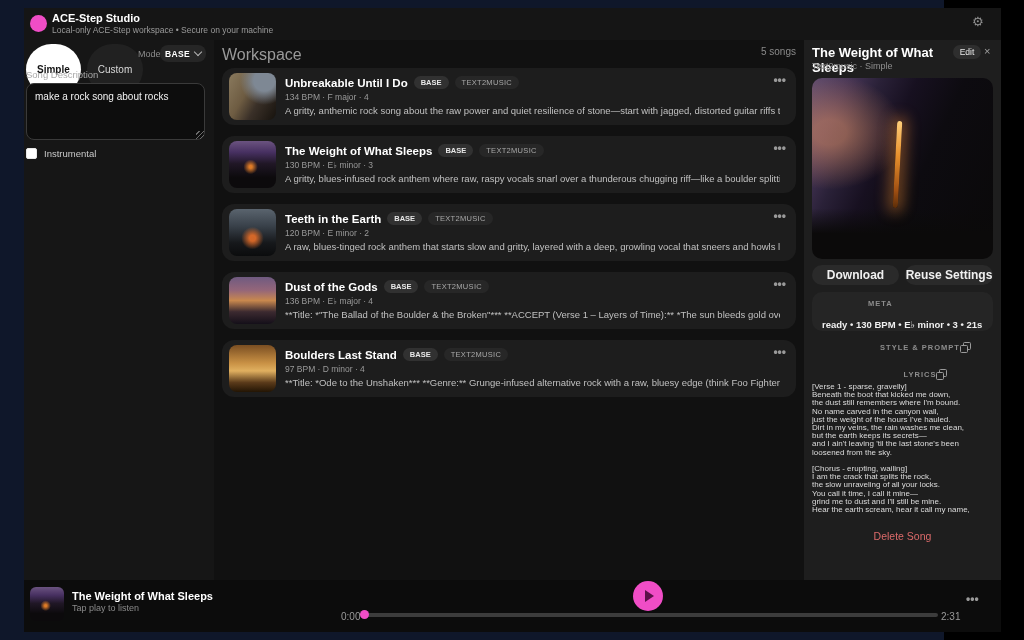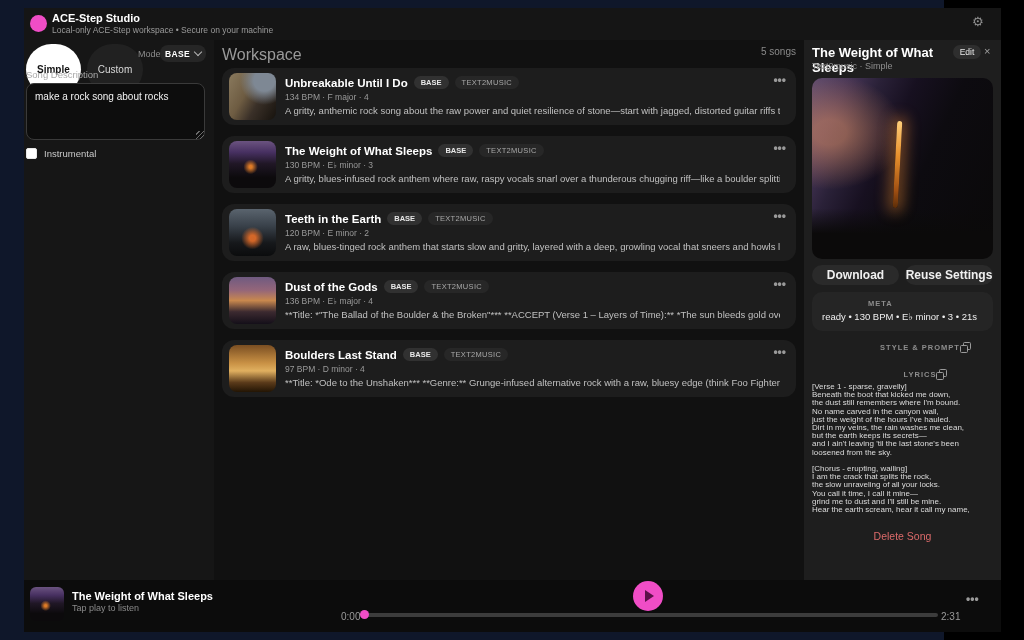--- a/index.html
+++ b/index.html
@@ -76,21 +76,21 @@
   .crack{position:absolute;left:46%;top:24%;width:5px;height:48%;border-radius:3px;transform:rotate(3deg);
     background:linear-gradient(180deg,#ffcf7a,#e8902c 40%,#a04f12 80%,#5c2d08);
     box-shadow:0 0 14px 5px rgba(255,150,50,.4);}
   .btn-pill{height:20px;background:#2a2a2a;border-radius:999px;display:flex;align-items:center;
     justify-content:center;font-size:12px;font-weight:bold;color:#f0f0f0;cursor:pointer;}
   .dl-btn{left:812px;top:265px;width:87px;}
   .reuse-btn{left:905px;top:265px;width:88px;}
   .meta-box{left:812px;top:292px;width:181px;height:39px;box-sizing:border-box;background:#252525;
     border-radius:10px;padding:7px 10px;}
   .sec-label{font-size:7.5px;color:#8d8d8d;letter-spacing:1px;font-weight:bold;padding-left:46px;}
-  .meta-value{margin-top:3px;font-size:9.5px;font-weight:normal;color:#efefef;}
+  .meta-value{margin-top:11px;font-size:9.5px;font-weight:bold;color:#efefef;}
   .sec-row{left:812px;width:181px;display:flex;justify-content:center;align-items:center;}
   .style-row{top:342px;} .lyrics-row{top:369px;}
   .copy-icon{position:relative;width:11px;height:11px;cursor:pointer;}
   .copy-icon::before{content:"";position:absolute;top:0;right:0;width:6px;height:6px;
     border:1px solid #9a9a9a;border-radius:1.5px;}
   .copy-icon::after{content:"";position:absolute;bottom:0;left:0;width:6px;height:6px;
     border:1px solid #9a9a9a;border-radius:1.5px;background:#1e1e1e;}
   .lyrics-text{left:812px;top:383px;width:181px;height:131px;overflow:hidden;font-size:8px;
     line-height:8.2px;color:#dcdcdc;white-space:pre-line;}
   .delete-btn{left:812px;top:530px;width:181px;text-align:center;font-size:10.5px;

